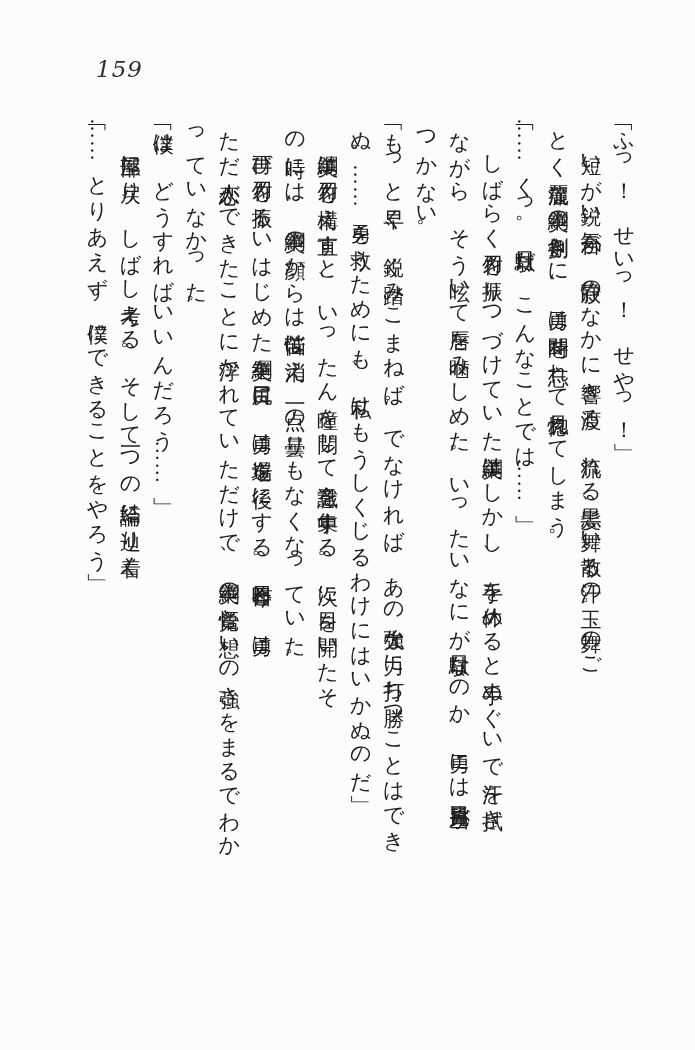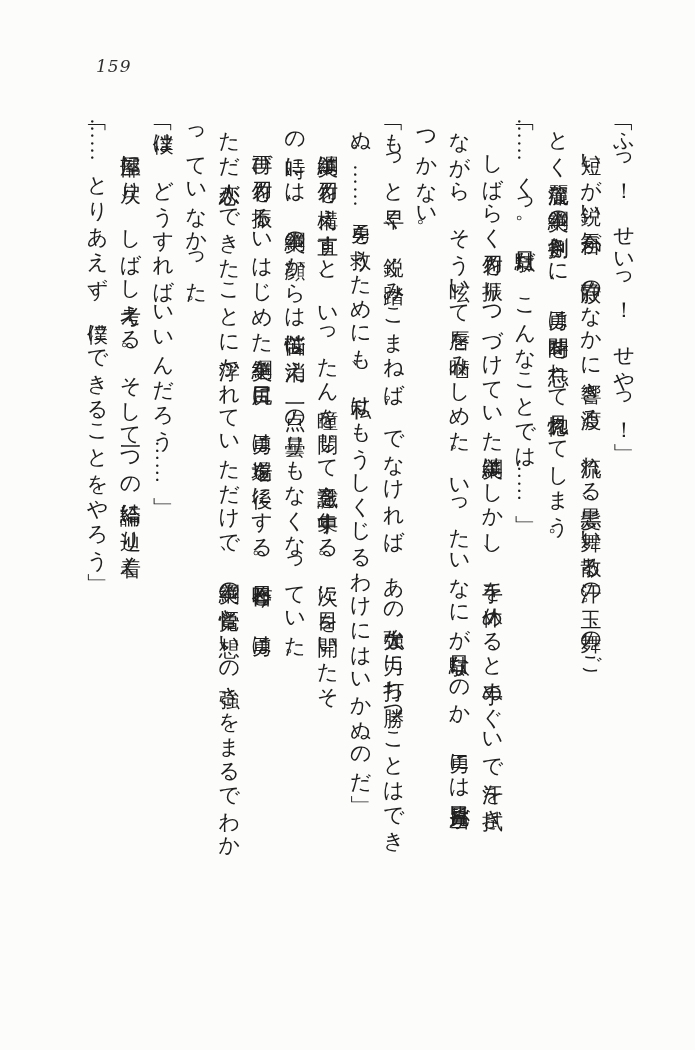--- a/index.html
+++ b/index.html
@@ -18,21 +18,21 @@
     background: var(--paper, #fcfcfb);
     overflow: hidden;
     font-family: "Liberation Serif", "DejaVu Serif", serif;
   }
   .page-number {
     position: absolute;
     top: 56px;
     left: 96px;
     font-family: "DejaVu Serif", "Liberation Serif", serif;
     font-style: italic;
-    font-size: 17px;
+    font-size: 23px;
     letter-spacing: 1px;
     color: #2f2f2f;
     text-align: right;
   }
   .text-block {
     position: absolute;
     top: 117px;
     right: 55px;
     height: 905px;
     writing-mode: vertical-rl;

